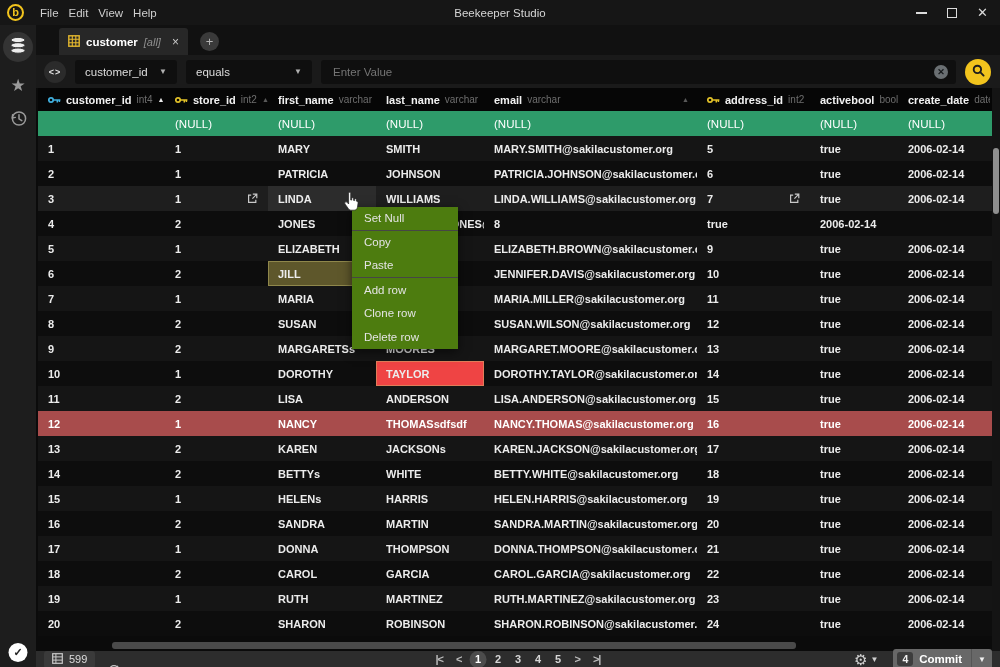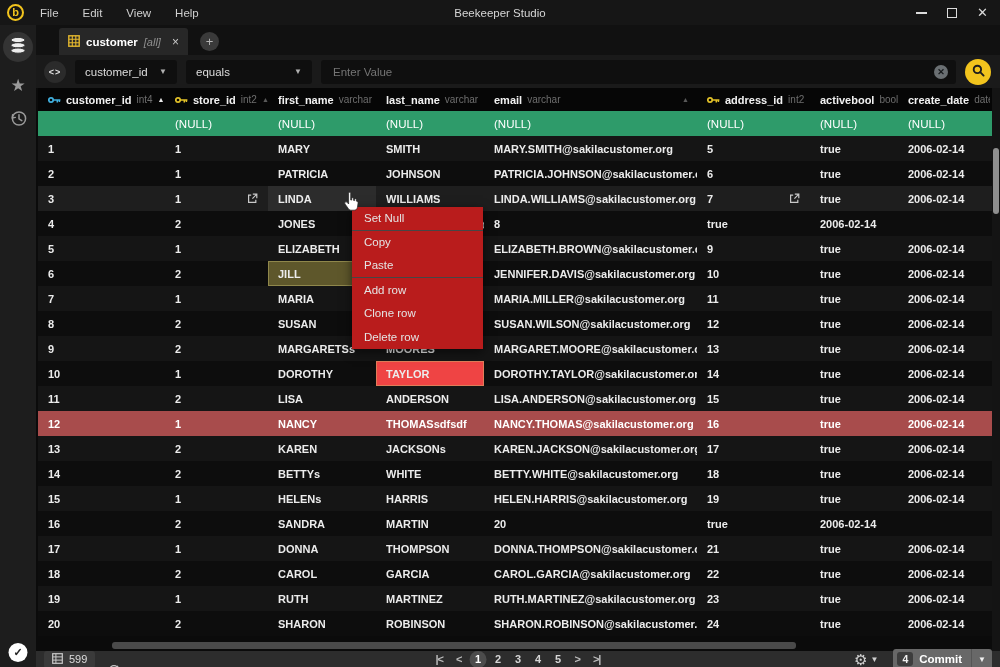--- a/index.html
+++ b/index.html
@@ -8,21 +8,21 @@
     width:1000px; height:667px; overflow:hidden;
     background:#000; font-family:"Liberation Sans", sans-serif;
     -webkit-font-smoothing:antialiased;
   }
   .app { position:relative; width:1000px; height:667px; background:#0c0c0c; }
 
   
   .titlebar { height:25px; background:#161616; display:flex; align-items:center; position:relative; }
   .logo { width:17px; height:17px; border-radius:50%; border:2px solid #f2c41d; color:#f2c41d;
           font-weight:bold; font-size:11px; line-height:13px; text-align:center; margin-left:7px; }
-  .menubar { display:flex; gap:24px; margin-left:16px; z-index:2; }
+  .menubar { display:flex; gap:10px; margin-left:16px; z-index:2; }
   .menu { color:#cfcfcf; font-size:11.5px; cursor:default; }
   .title-center { position:absolute; left:0; right:0; text-align:center; color:#d6d6d6; font-size:11.5px; }
   .winctrls { margin-left:auto; display:flex; align-items:center; gap:20px; margin-right:12px; z-index:2; }
   .win-min { width:11px; height:2px; background:#dcdcdc; }
   .win-max { width:10px; height:10px; border:1.4px solid #dcdcdc; }
   .win-close { color:#dcdcdc; font-size:13px; line-height:10px; }
 
   
   .main { display:flex; height:642px; }
   .sidebar { width:36px; background:#1d1d1d; position:relative; display:flex; flex-direction:column; align-items:center; flex:none; }
@@ -98,21 +98,21 @@
   .gear-btn { display:flex; align-items:center; gap:3px; color:#cfcfcf; }
   .gear-glyph { font-size:15px; line-height:15px; }
   .gear-caret { font-size:8px; }
   .commit-group { display:flex; align-items:stretch; background:#686868; border-radius:3px; margin-left:15px; height:20px; overflow:hidden; }
   .commit-count { background:#3d3d3d; border-radius:3px; color:#f0f0f0; font-size:10.5px; font-weight:bold;
                   margin:3px 0 3px 4px; padding:0 5px; display:flex; align-items:center; }
   .commit-label { color:#fff; font-weight:bold; font-size:11.5px; display:flex; align-items:center; padding:0 9px 0 6px; }
   .commit-caret { border-left:1px solid #555; display:flex; align-items:center; padding:0 6px; color:#f0f0f0; font-size:8px; }
 
   
-  .ctxmenu { position:absolute; left:352px; top:207px; width:131px; background:#b91c1c;
+  .ctxmenu { position:absolute; left:352px; top:207px; width:106px; background:#4d7c0f;
              box-shadow:0 3px 10px rgba(0,0,0,.55); z-index:10; }
   .ctx-item { height:23.6px; display:flex; align-items:center; padding:0 12px; color:#e4e4e4; font-size:11.5px; }
   .ctx-item.sep-after { border-bottom:1px solid #464646; }
 
   .cursor { position:absolute; left:343px; top:192px; z-index:20; }
 </style>
 </head>
 <body>
 
 <div class="app">
@@ -692,20 +692,23 @@
                 <span class="ctext">16</span>
               </div>
               <div class="tcell">
                 <span class="ctext">2</span>
               </div>
               <div class="tcell">
                 <span class="ctext">SANDRA</span>
               </div>
               <div class="tcell">
                 <span class="ctext">MARTIN</span>
+              </div>
+              <div class="tcell">
+                <span class="ctext">SANDRA.MARTIN@sakilacustomer.org</span>
               </div>
               <div class="tcell">
                 <span class="ctext">20</span>
               </div>
               <div class="tcell">
                 <span class="ctext">true</span>
               </div>
               <div class="tcell">
                 <span class="ctext">2006-02-14</span>
               </div>

